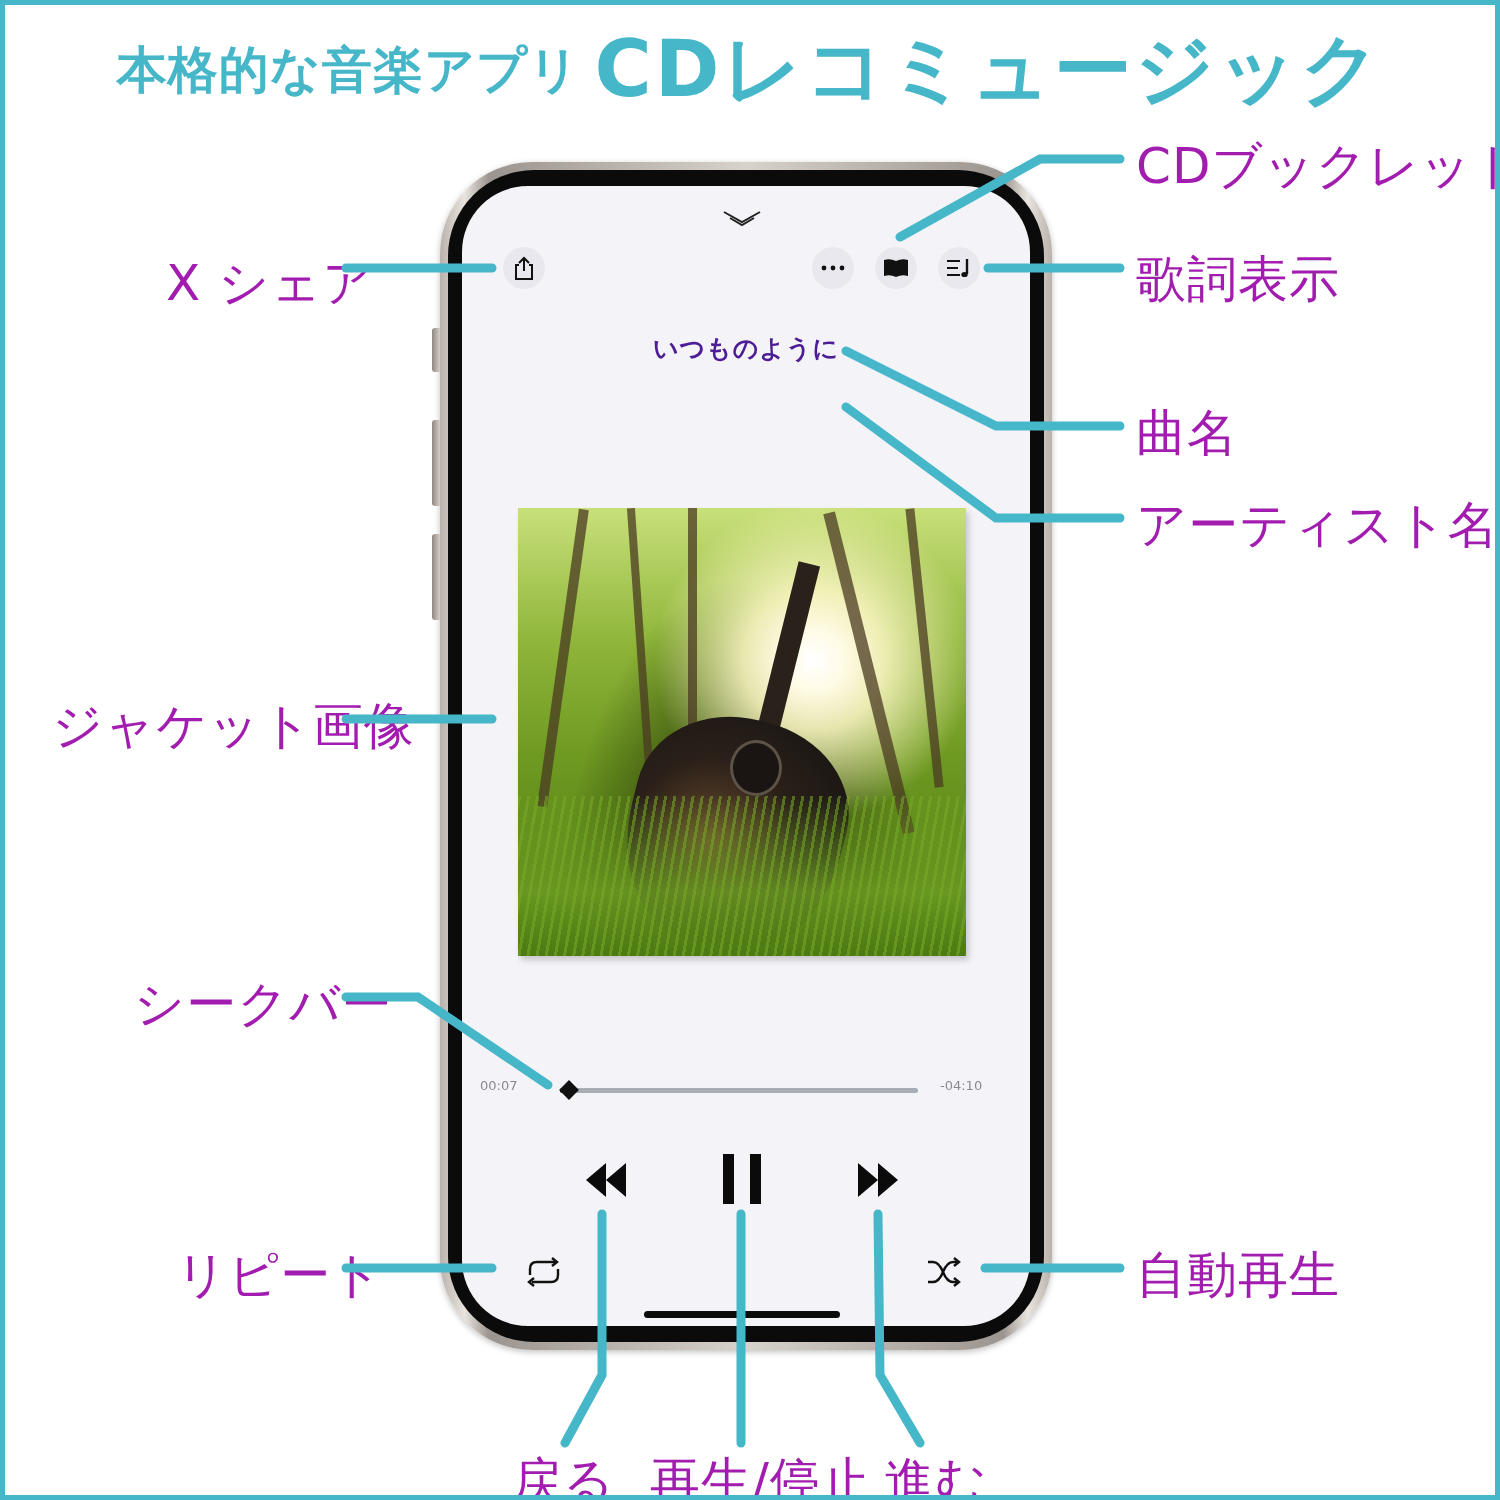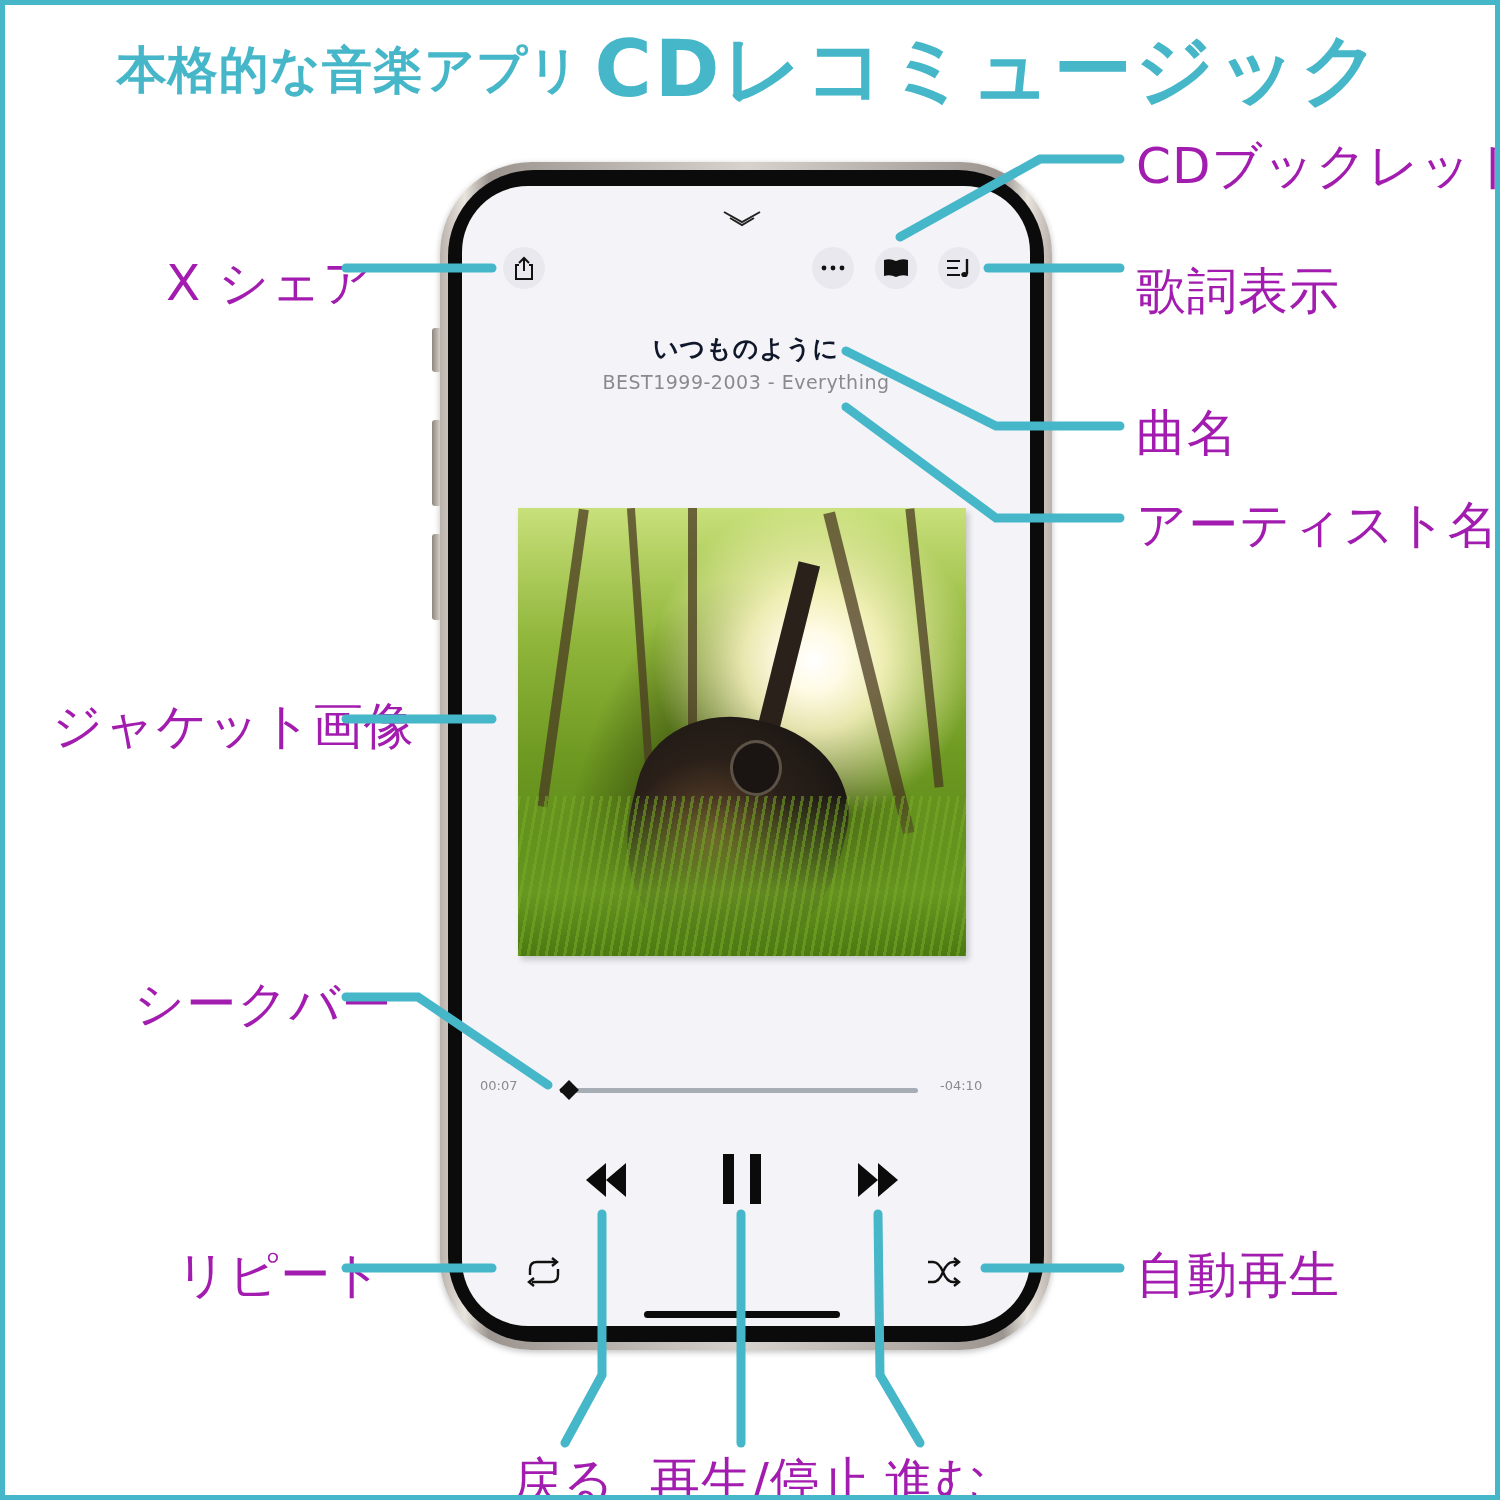--- a/index.html
+++ b/index.html
@@ -43,21 +43,21 @@
 
   .icon-btn {
     position: absolute; width: 42px; height: 42px; border-radius: 50%;
     background: #e8e8ee; display: flex; align-items: center; justify-content: center;
     cursor: pointer;
   }
   .icon-btn svg { display: block; }
 
   .song-title {
     position: absolute; top: 146px; left: 0; width: 100%; text-align: center;
-    font-size: 25px; font-weight: bold; color: #0f172a; letter-spacing: 1px;
+    font-size: 25px; font-weight: bold; color: #4c1d95; letter-spacing: 1px;
   }
   .album-artist {
     position: absolute; top: 185px; left: 0; width: 100%; text-align: center;
     font-size: 19px; color: #8a8a8e; letter-spacing: 0.5px;
   }
 
   .jacket {
     position: absolute; left: 56px; top: 322px; width: 448px; height: 448px;
     box-shadow: 3px 4px 6px rgba(0,0,0,0.18);
     overflow: hidden;
@@ -162,21 +162,20 @@
       <svg width="26" height="20" viewBox="0 0 26 20">
         <line x1="1" y1="3" x2="14" y2="3" stroke="#111" stroke-width="2"></line>
         <line x1="1" y1="10" x2="12" y2="10" stroke="#111" stroke-width="2"></line>
         <line x1="1" y1="17" x2="14" y2="17" stroke="#111" stroke-width="2"></line>
         <line x1="21" y1="1" x2="21" y2="16" stroke="#111" stroke-width="2.4"></line>
         <ellipse cx="18.5" cy="16.5" rx="3.2" ry="2.6" fill="#111"></ellipse>
       </svg>
     </div>
 
     <div class="song-title">いつもの​ように</div>
-    <div class="album-artist">BEST1999-2003 - Everything</div>
 
     <div class="jacket" title="Acoustic guitar in grass under sunlit trees">
       <div class="trunk" style="left:40px;top:0;width:10px;height:300px;transform:rotate(8deg);"></div>
       <div class="trunk" style="left:118px;top:0;width:8px;height:260px;transform:rotate(-4deg);"></div>
       <div class="trunk" style="left:170px;top:0;width:9px;height:240px;"></div>
       <div class="trunk" style="left:345px;top:0;width:12px;height:330px;transform:rotate(-14deg);"></div>
       <div class="trunk" style="left:402px;top:0;width:9px;height:280px;transform:rotate(-6deg);"></div>
       <div class="neck"></div>
       <div class="guitar-body"></div>
       <div class="sound-hole"></div>
@@ -242,21 +241,21 @@
     <line x1="346" y1="1268" x2="492" y2="1268"></line>
     <line x1="985" y1="1268" x2="1120" y2="1268"></line>
     <polyline points="602,1214 602,1375 565,1443"></polyline>
     <line x1="741" y1="1214" x2="741" y2="1443"></line>
     <polyline points="878,1214 880,1375 920,1443"></polyline>
   </g>
 </svg>
 
 <div class="label" style="left:166px;top:250px;">X シェア</div>
 <div class="label" style="left:1136px;top:133px;">CDブックレット</div>
-<div class="label" style="left:1136px;top:258px;">歌詞表示</div>
+<div class="label" style="left:1136px;top:246px;">歌詞表示</div>
 <div class="label" style="left:1136px;top:400px;">曲名</div>
 <div class="label" style="left:1136px;top:492px;">アーティスト名</div>
 <div class="label" style="left:52px;top:693px;">ジャケット画像</div>
 <div class="label" style="left:134px;top:971px;">シークバー</div>
 <div class="label" style="left:176px;top:1242px;">リピート</div>
 <div class="label" style="left:1136px;top:1242px;">自動再生</div>
 <div class="label" style="left:512px;top:1448px;">戻る</div>
 <div class="label" style="left:650px;top:1448px;">再生/停止</div>
 <div class="label" style="left:884px;top:1448px;">進む</div>
 

